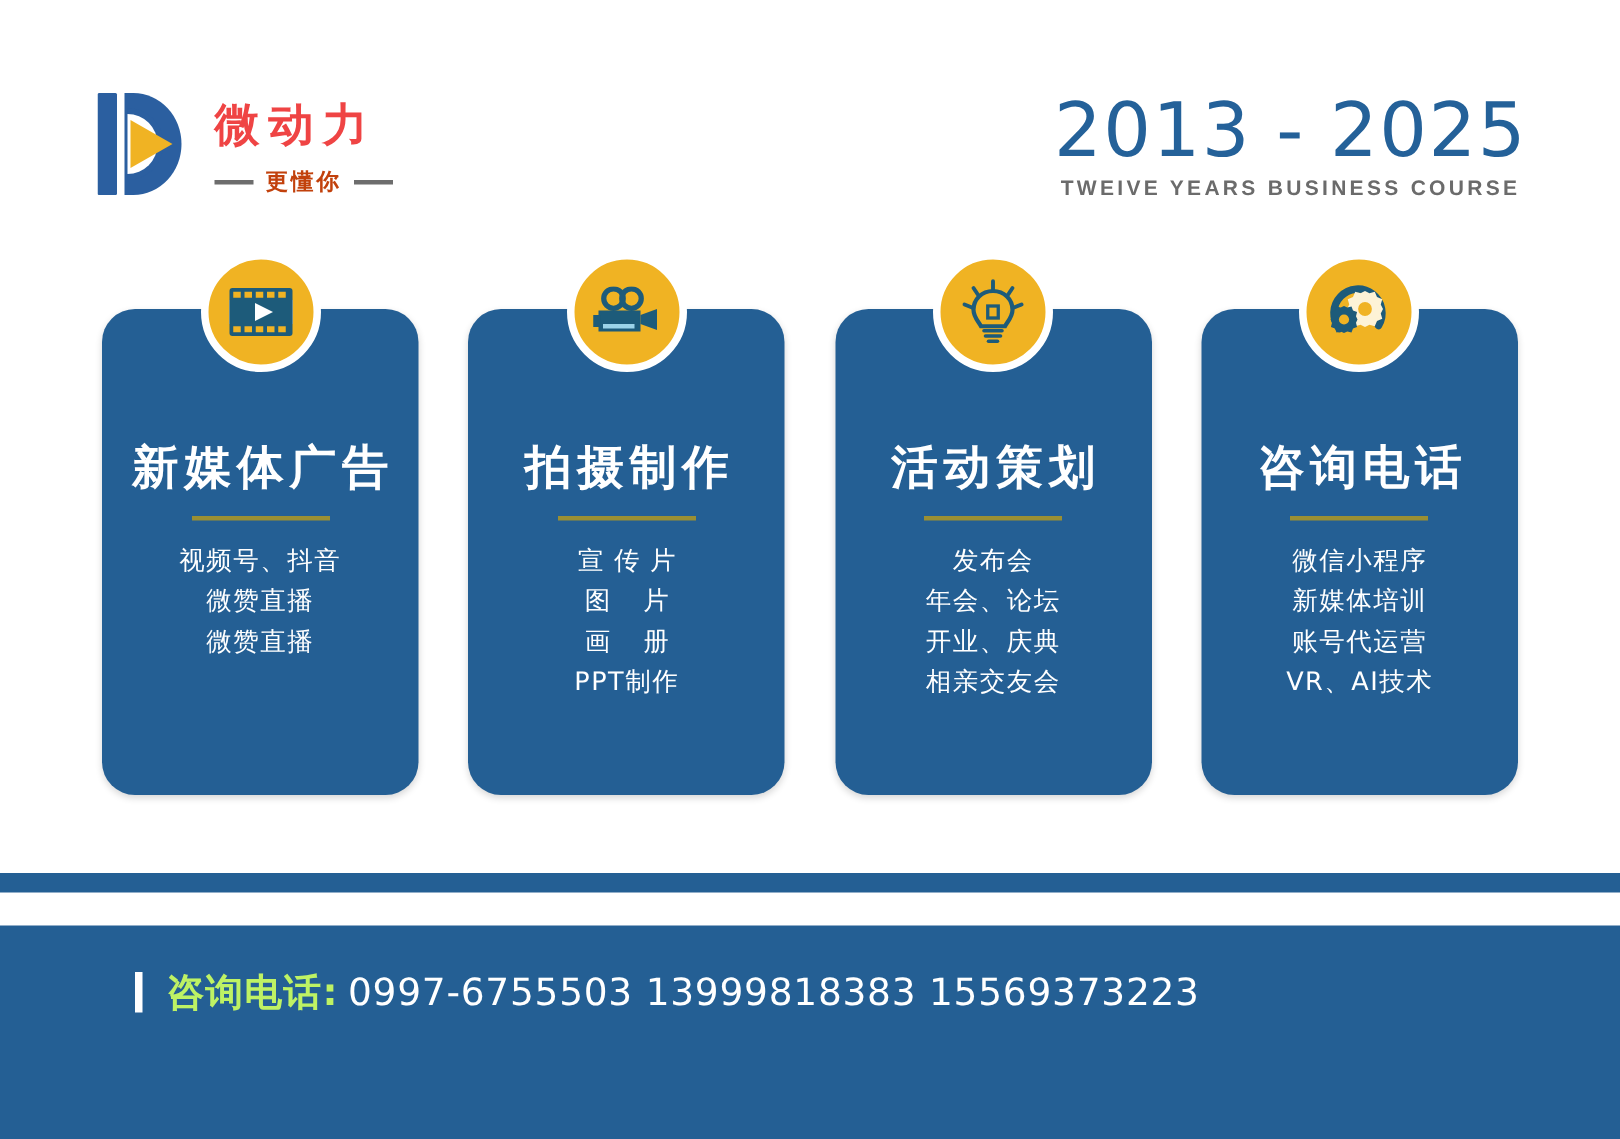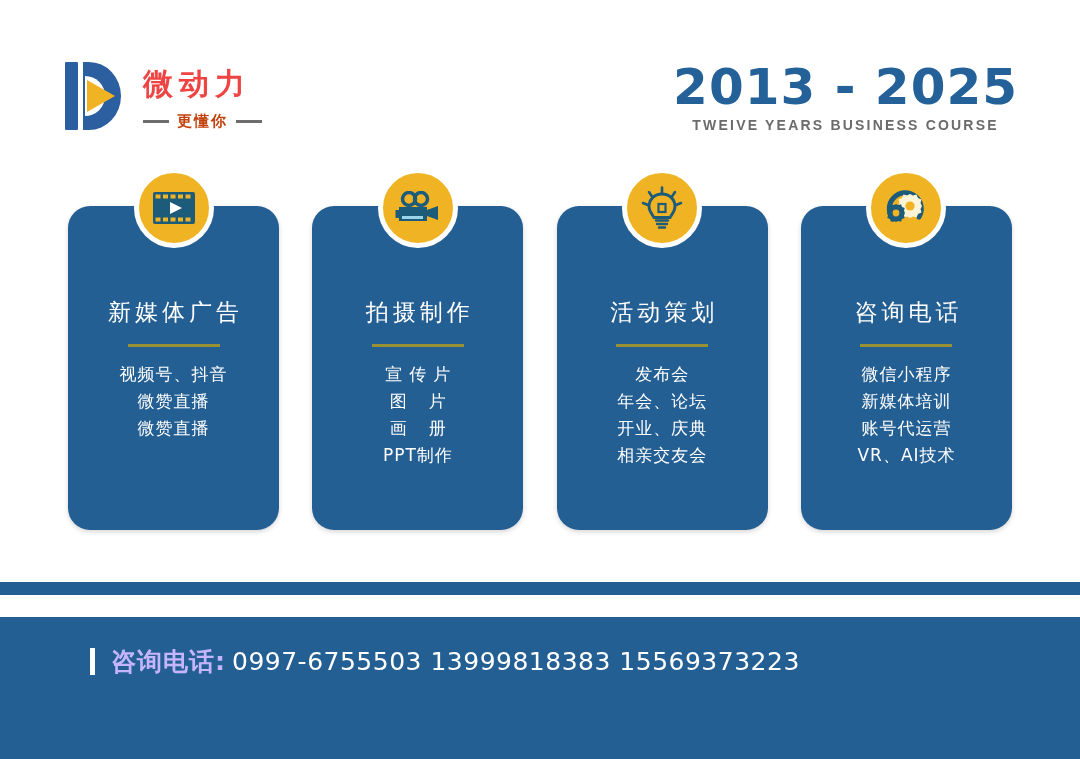--- a/index.html
+++ b/index.html
@@ -21,21 +21,21 @@
     font-size: 30px; font-weight: bold; color: #ef4444;
     letter-spacing: 6px; line-height: 52px;
     font-family: "DejaVu Sans", "Liberation Sans", sans-serif;
   }
   .logo-slogan-row { display: flex; align-items: center; justify-content: center; margin-top: 2px; }
   .logo-dash { width: 26px; height: 3px; background: #6d6d6d; }
   .logo-slogan { font-size: 15px; color: #c2410c; letter-spacing: 2px; margin: 0 8px; font-weight: bold; }
 
   .years-block { position: absolute; right: 62px; top: 60px; text-align: center; }
   .years-main {
-    font-size: 50px; font-weight: bold; color: #246199;
+    font-size: 50px; font-weight: normal; color: #246199;
     letter-spacing: 1px; line-height: 54px;
     font-family: "DejaVu Sans", "Liberation Sans", sans-serif;
   }
   .years-sub {
     font-size: 14px; font-weight: bold; color: #6b6b6b;
     letter-spacing: 2.2px; margin-top: 3px;
     font-family: "Liberation Sans", sans-serif;
   }
 
   
@@ -48,21 +48,21 @@
     box-shadow: 0 2px 5px rgba(0,0,0,0.16);
   }
   .icon-badge {
     position: absolute; left: 50%; top: -38px; transform: translateX(-50%);
     width: 80px; height: 80px; border-radius: 50%;
     background: #f0b323; border: 5px solid #ffffff;
     display: flex; align-items: center; justify-content: center;
   }
   .icon-badge svg { display: block; }
   .card-title {
-    font-size: 23px; font-weight: normal; color: #ffffff;
+    font-size: 31px; font-weight: bold; color: #ffffff;
     letter-spacing: 4px; line-height: 36px;
     text-indent: 4px;
     font-family: "DejaVu Sans", "Liberation Sans", sans-serif;
   }
   .card-divider { width: 92px; height: 3px; background: #9a8f33; margin: 14px auto 14px; }
   .card-list { list-style: none; }
   .card-list li {
     font-size: 17px; color: #ffffff; line-height: 27px;
     letter-spacing: 1px;
     font-family: "DejaVu Sans", "Liberation Sans", sans-serif;
@@ -74,21 +74,21 @@
   .rule-bar { position: absolute; left: 0; top: 582px; width: 1080px; height: 13px; background: #245f94; }
   .footer {
     position: absolute; left: 0; top: 617px; width: 1080px; height: 142px;
     background: #245f94;
   }
   .footer-line { display: flex; align-items: center; margin-left: 90px; }
   .footer-line.l1 { margin-top: 28px; }
   .footer-line.l2 { margin-top: 14px; }
   .tick { width: 5px; height: 27px; background: #ffffff; flex: 0 0 auto; margin-right: 16px; }
   .footer-label {
-    font-size: 25px; color: #c4b5fd; font-weight: bold; letter-spacing: 1px;
+    font-size: 25px; color: #bef264; font-weight: bold; letter-spacing: 1px;
     font-family: "DejaVu Sans", "Liberation Sans", sans-serif; white-space: nowrap;
   }
   .footer-value {
     font-size: 25px; color: #ffffff; letter-spacing: 0.5px; margin-left: 6px;
     font-family: "DejaVu Sans", "Liberation Sans", sans-serif; white-space: nowrap;
   }
   .footer-value.addr { font-weight: bold; }
 </style>
 </head>
 <body>

